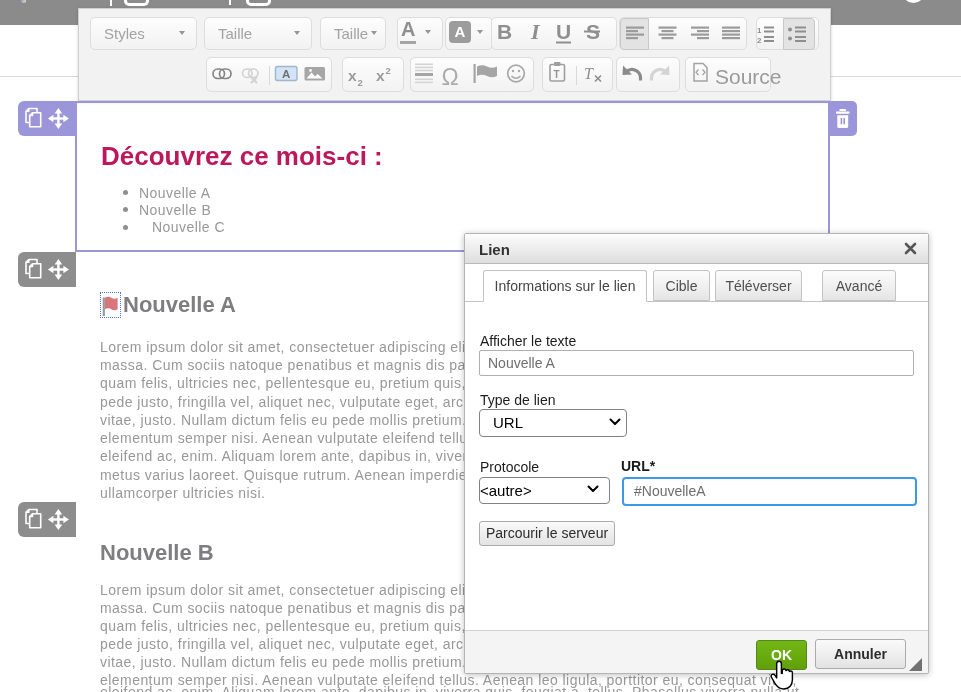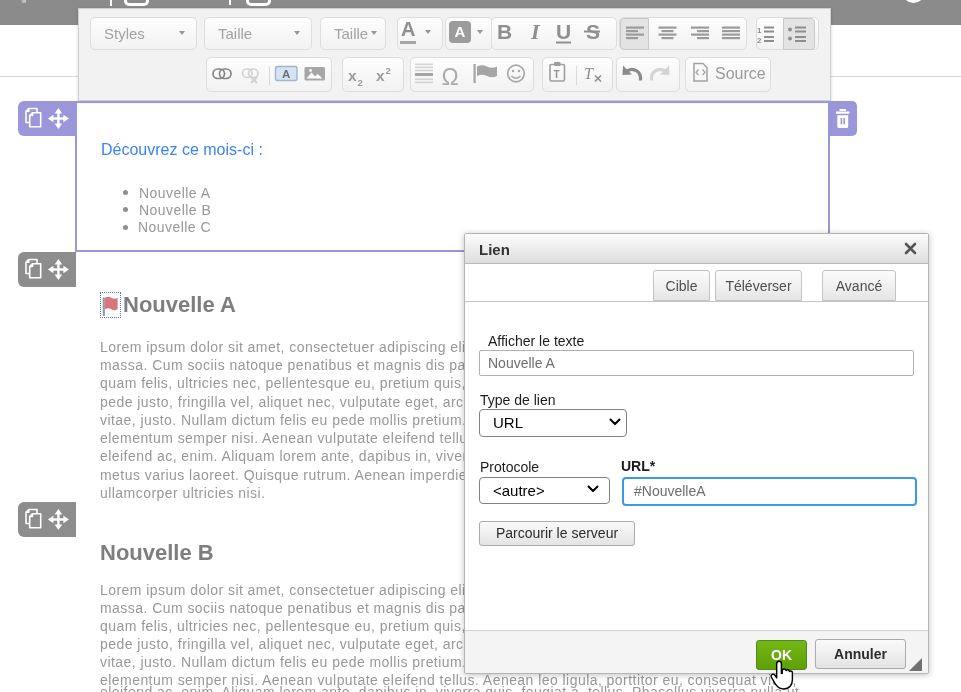--- a/index.html
+++ b/index.html
@@ -20,21 +20,21 @@
 .combo .lbl{position:absolute;left:13px;top:7px}
 .carr{position:absolute;width:0;height:0;border-left:3.5px solid transparent;
   border-right:3.5px solid transparent;border-top:4.5px solid #959595}
 .sep{position:absolute;width:1px;background:#d9d9d9}
 .press{position:absolute;background:#e3e3e3;border:1px solid #c8c8c8}
 
 .ptab{background:#9b95d9;border-radius:6px 0 0 6px}
 .gtab{background:#8d8d8d;border-radius:6px 0 0 6px}
 #blk1{left:74.5px;top:101px;width:751px;height:146.5px;border:2.5px solid #9b95d9}
 #trash{left:828px;top:101px;width:29px;height:35px;background:#9b95d9;border-radius:0 5px 5px 0}
-.h1{font-size:16px;font-weight:normal;color:#3b82f6;white-space:nowrap}
+.h1{font-size:26px;font-weight:bold;color:#be185d;white-space:nowrap}
 .h2{font-size:22px;font-weight:bold;color:#7e7e80;white-space:nowrap}
 .tl{font-size:14px;color:#989898;white-space:nowrap;line-height:16px;letter-spacing:0.45px}
 .bull{width:5px;height:5px;border-radius:50%;background:#8f8f8f}
 
 #dlg{left:464px;top:233px;width:463px;height:439px;background:#fff;
   border:1px solid #b4b4b4;border-radius:2px;box-shadow:0 1px 6px rgba(0,0,0,.25);z-index:50}
 #dlgtitle{left:0;top:0;width:100%;height:29px;background:linear-gradient(180deg,#fcfcfc,#dedede);
   border-bottom:1px solid #b9b9b9}
 .tab{position:absolute;top:36px;height:31px;border:1px solid #c3c3c3;border-radius:3px 3px 0 0;
   background:linear-gradient(180deg,#fcfcfc,#e5e5e5);color:#4f4f4f;font-size:14px;
@@ -105,21 +105,21 @@
   <div class="grp" style="left:263px;top:48px;width:60px;height:33px"></div>
 
   <div class="grp" style="left:331px;top:48px;width:122px;height:33px"></div>
 
   <div class="grp" style="left:463px;top:48px;width:69px;height:33px"></div>
   <div class="sep" style="left:497px;top:57px;height:19px"></div>
 
   <div class="grp" style="left:537px;top:48px;width:62px;height:33px"></div>
 
   <div class="grp" style="left:606px;top:48px;width:84px;height:33px"></div>
-  <div class="ab" style="left:636px;top:56px;font-size:16px;color:#9b9b9b">Source</div>
+  <div class="ab" style="left:636px;top:56px;font-size:21px;color:#9b9b9b">Source</div>
   <svg class="ab" style="left:0;top:0" width="751" height="91" viewBox="0 0 751 91">
 
     <g fill="#8f8f8f" font-family="Liberation Sans" font-weight="bold" font-size="21">
       <text x="418" y="30">B</text>
       <text x="452" y="30" font-family="Liberation Serif" font-style="italic" font-size="22">I</text>
       <text x="477" y="30">U</text>
       <text x="507" y="30">S</text>
     </g>
     <rect x="477" y="32.5" width="15" height="2" fill="#8f8f8f"></rect>
     <rect x="505" y="21.5" width="16" height="2" fill="#8f8f8f"></rect>
@@ -255,21 +255,21 @@
       <path d="M9.3 14.2 l10.9 0 l0 11.3 a1.5 1.5 0 0 1 -1.5 1.5 l-7.9 0 a1.5 1.5 0 0 1 -1.5 -1.5 z"></path>
     </g>
   <g fill="#9b95d9">
       <rect x="12.6" y="17" width="1.6" height="6.3"></rect>
       <rect x="15.4" y="17" width="1.6" height="6.3"></rect>
     </g>
 </svg>
 <div class="ab h1" style="left:101px;top:141px">Découvrez ce mois-ci&nbsp;:</div>
 <div class="ab tl" style="left:139px;top:184.6px">Nouvelle A</div>
 <div class="ab tl" style="left:139px;top:201.9px">Nouvelle B</div>
-<div class="ab tl" style="left:138px;top:219.2px">Nouvelle C</div>
+<div class="ab tl" style="left:152px;top:219.2px">Nouvelle C</div>
 <div class="ab bull" style="left:123px;top:190px"></div>
 <div class="ab bull" style="left:123px;top:207.3px"></div>
 <div class="ab bull" style="left:123px;top:224.6px"></div>
 
 <div class="ab gtab" style="left:18px;top:252px;width:58px;height:35px"></div>
 <svg class="ab" style="left:18px;top:252px" width="58" height="35" viewBox="0 0 58 35">
   <g fill="none" stroke="#fff" stroke-width="1.6" stroke-linejoin="round">
     <path d="M10.8 7.5 l8.2 0 l0 14 l-11 0 l0 -11.2 z"></path>
     <path d="M10.8 7.5 l0 2.8 l-2.8 0"></path>
     <path d="M14.5 11.7 l8.2 0 l0 14 l-11 0 l0 -11.2 z" fill="#8d8d8d"></path>
@@ -326,42 +326,43 @@
 <div class="ab tl" style="left:100px;top:671.9px">elementum semper nisi. Aenean vulputate eleifend tellus. Aenean leo ligula, porttitor eu, consequat vitae,</div>
 <div class="ab tl" style="left:100px;top:684.2px">eleifend ac, enim. Aliquam lorem ante, dapibus in, viverra quis, feugiat a, tellus. Phasellus viverra nulla ut</div>
 
 <div class="ab" id="dlg">
   <div class="ab" id="dlgtitle"></div>
   <div class="ab" style="left:14px;top:7px;font-size:15px;font-weight:bold;color:#333">Lien</div>
   <svg class="ab" style="left:439px;top:8px" width="13" height="13" viewBox="0 0 13 13">
       <path d="M2 2 L11 11 M11 2 L2 11" stroke="#565656" stroke-width="2.6" stroke-linecap="round"></path>
     </svg>
   <div id="tabline" class="ab"></div>
+  <div class="tab tabact" style="left:18px;width:164px;height:32px">Informations sur le lien</div>
   <div class="tab" style="left:188px;width:57px">Cible</div>
   <div class="tab" style="left:250px;width:87px">Téléverser</div>
   <div class="tab" style="left:357px;width:74px">Avancé</div>
 
-  <div class="dlbl" style="left:23px;top:99px">Afficher le texte</div>
+  <div class="dlbl" style="left:15px;top:99px">Afficher le texte</div>
   <div class="dinput" style="left:14px;top:116px;width:435px;height:26px;line-height:24px;padding-left:8px">Nouvelle A</div>
 
   <div class="dlbl" style="left:15px;top:158px">Type de lien</div>
   <div class="dsel" style="left:14px;top:175px;width:148px;height:28px;line-height:26px;padding-left:13px">URL</div>
   <svg class="chev" style="left:144px;top:184px" width="12" height="8" viewBox="0 0 12 8">
       <path d="M1.5 1.5 L6 6 L10.5 1.5" stroke="#000" stroke-width="2" fill="none" stroke-linecap="round" stroke-linejoin="round"></path>
     </svg>
 
   <div class="dlbl" style="left:15px;top:225px">Protocole</div>
   <div class="dlbl" style="left:156px;top:224px;font-weight:bold">URL<span style="font-weight:bold">*</span></div>
-  <div class="dsel" style="left:14px;top:243px;width:131px;height:27px;line-height:25px;padding-left:13px">&lt;autre&gt;</div>
+  <div class="dsel" style="left:14px;top:243px;width:131px;height:27px;line-height:25px;">&lt;autre&gt;</div>
   <svg class="chev" style="left:122px;top:251px" width="12" height="8" viewBox="0 0 12 8">
       <path d="M1.5 1.5 L6 6 L10.5 1.5" stroke="#000" stroke-width="2" fill="none" stroke-linecap="round" stroke-linejoin="round"></path>
     </svg>
   <div class="dinput" style="left:157px;top:243px;width:295px;height:29px;line-height:25px;padding-left:10px;border:2px solid #3b99e8;border-radius:4px">#NouvelleA</div>
 
-  <div class="dbtn" style="left:14px;top:287px;width:156px;height:25px;line-height:23px">Parcourir le serveur</div>
+  <div class="dbtn" style="left:14px;top:287px;width:136px;height:25px;line-height:23px">Parcourir le serveur</div>
 
   <div class="ab" id="footer"></div>
   <div class="dbtn" style="left:291px;top:406px;width:51px;height:30px;line-height:28px;background:linear-gradient(180deg,#72b814,#60a009);border:1px solid #55851c;color:#fff;font-weight:bold">OK</div>
   <div class="dbtn" style="left:350px;top:405px;width:91px;height:30px;line-height:28px;font-weight:bold">Annuler</div>
   <div class="ab" style="left:444px;top:424px;width:0;height:0;border-left:13px solid transparent;border-bottom:13px solid #717171"></div>
 </div>
 
 <svg class="ab" style="left:769px;top:660px;z-index:100" width="27" height="32" viewBox="0 0 24 29">
 <path d="M8.9 1.2 c1.15 0 2.1 0.95 2.1 2.1 V12.1 l0.75 0.1 V9.9 c0-0.95 0.78-1.72 1.72-1.72 c0.85 0 1.56 0.62 1.7 1.43 c0.3-0.45 0.82-0.74 1.4-0.74 c0.88 0 1.62 0.67 1.71 1.53 c0.28-0.25 0.66-0.4 1.07-0.4 c0.9 0 1.62 0.73 1.62 1.62 v6.3 c0 4.6-2.8 8.3-7.9 8.3 c-4.2 0-6-1.9-7.9-5.1 l-3.2-5.5 c-0.5-0.9-0.2-2 0.7-2.5 c0.85-0.45 1.9-0.15 2.4 0.65 l1.65 2.5 V3.3 C6.8 2.15 7.75 1.2 8.9 1.2 z" fill="#fff" stroke="#000" stroke-width="1.3" stroke-linejoin="round"></path>
 </svg>

